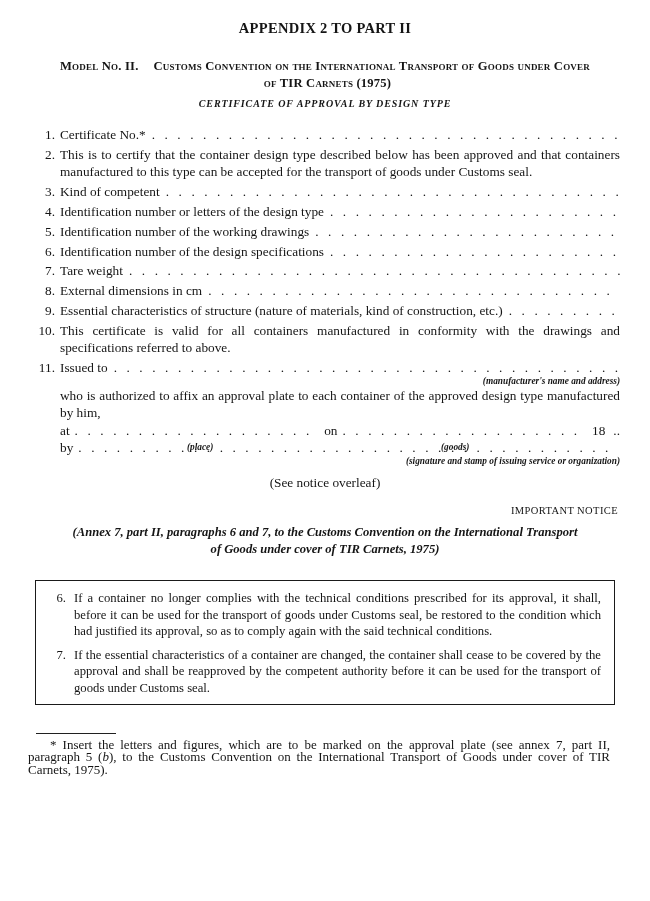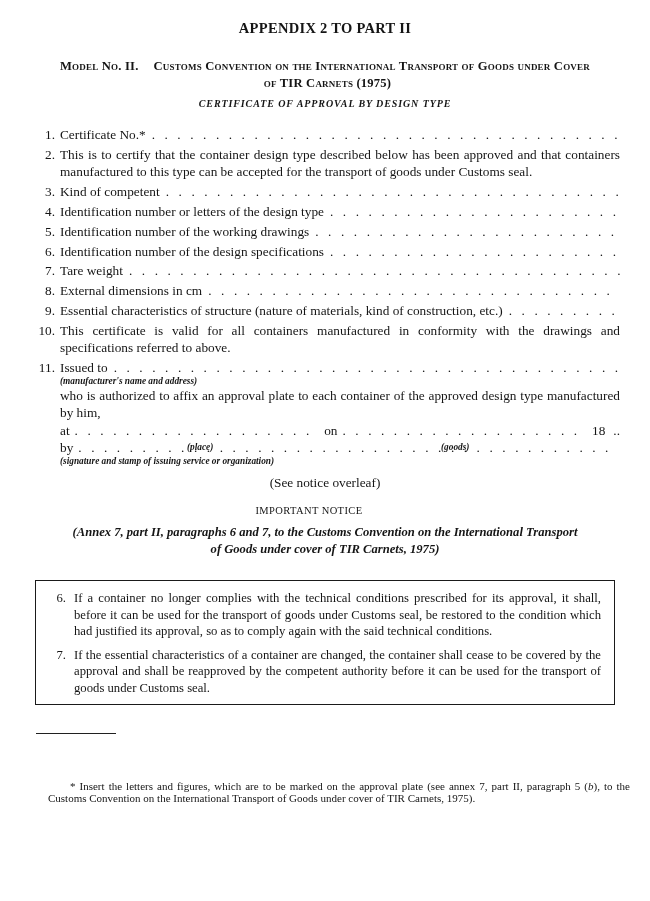--- a/index.html
+++ b/index.html
@@ -97,21 +97,21 @@
     letter-spacing: 3.1px;
     font-size: 13.3px;
     margin-left: 6px;
     min-width: 20px;
   }
   .leader-row .dots::after {
     content: ". . . . . . . . . . . . . . . . . . . . . . . . . . . . . . . . . . . . . . . . . . . . . . . . . . . . . . . . . . . . . . . . . . . . . . . . . . . . . . . . . . . . . . . . . . . . . . . . . . . . . . . . . .";
   }
   .caption {
     display: block;
-    text-align: left;
+    text-align: right;
     font-style: italic;
     font-weight: bold;
     font-size: 9.3px;
     line-height: 11px;
     margin-top: -1px;
     margin-bottom: 0px;
   }
   .cap-under {
     position: relative;
     height: 11px;
@@ -148,21 +148,21 @@
     text-align: center;
     font-size: 13.3px;
     margin-top: 4px;
   }
 
   
   .notice-head {
     position: absolute;
     left: 0; top: 505px;
     width: 618px;
-    text-align: center;
+    text-align: right;
     font-size: 10.5px;
     letter-spacing: 0.4px;
   }
   .notice-ref {
     position: absolute;
     left: 70px; top: 524px;
     width: 510px;
     text-align: center;
     font-style: italic;
     font-weight: bold;
@@ -199,26 +199,25 @@
   
   .fn-rule {
     position: absolute;
     left: 36px; top: 733px;
     width: 80px;
     height: 0;
     border-top: 1.2px solid #202020;
   }
   .footnote {
     position: absolute;
-    left: 48px; top: 739px;
+    left: 28px; top: 739px;
     width: 582px;
-    font-size: 11px;
+    font-size: 13px;
     line-height: 12.4px;
     text-align: justify;
-    margin-top: 41px;
   }
   .footnote .star { margin-left: 22px; }
   i { font-style: italic; }
 </style>
 </head>
 <body>
 
 <div class="page">
 
   <div class="appendix-title">APPENDIX 2 TO PART II</div>

